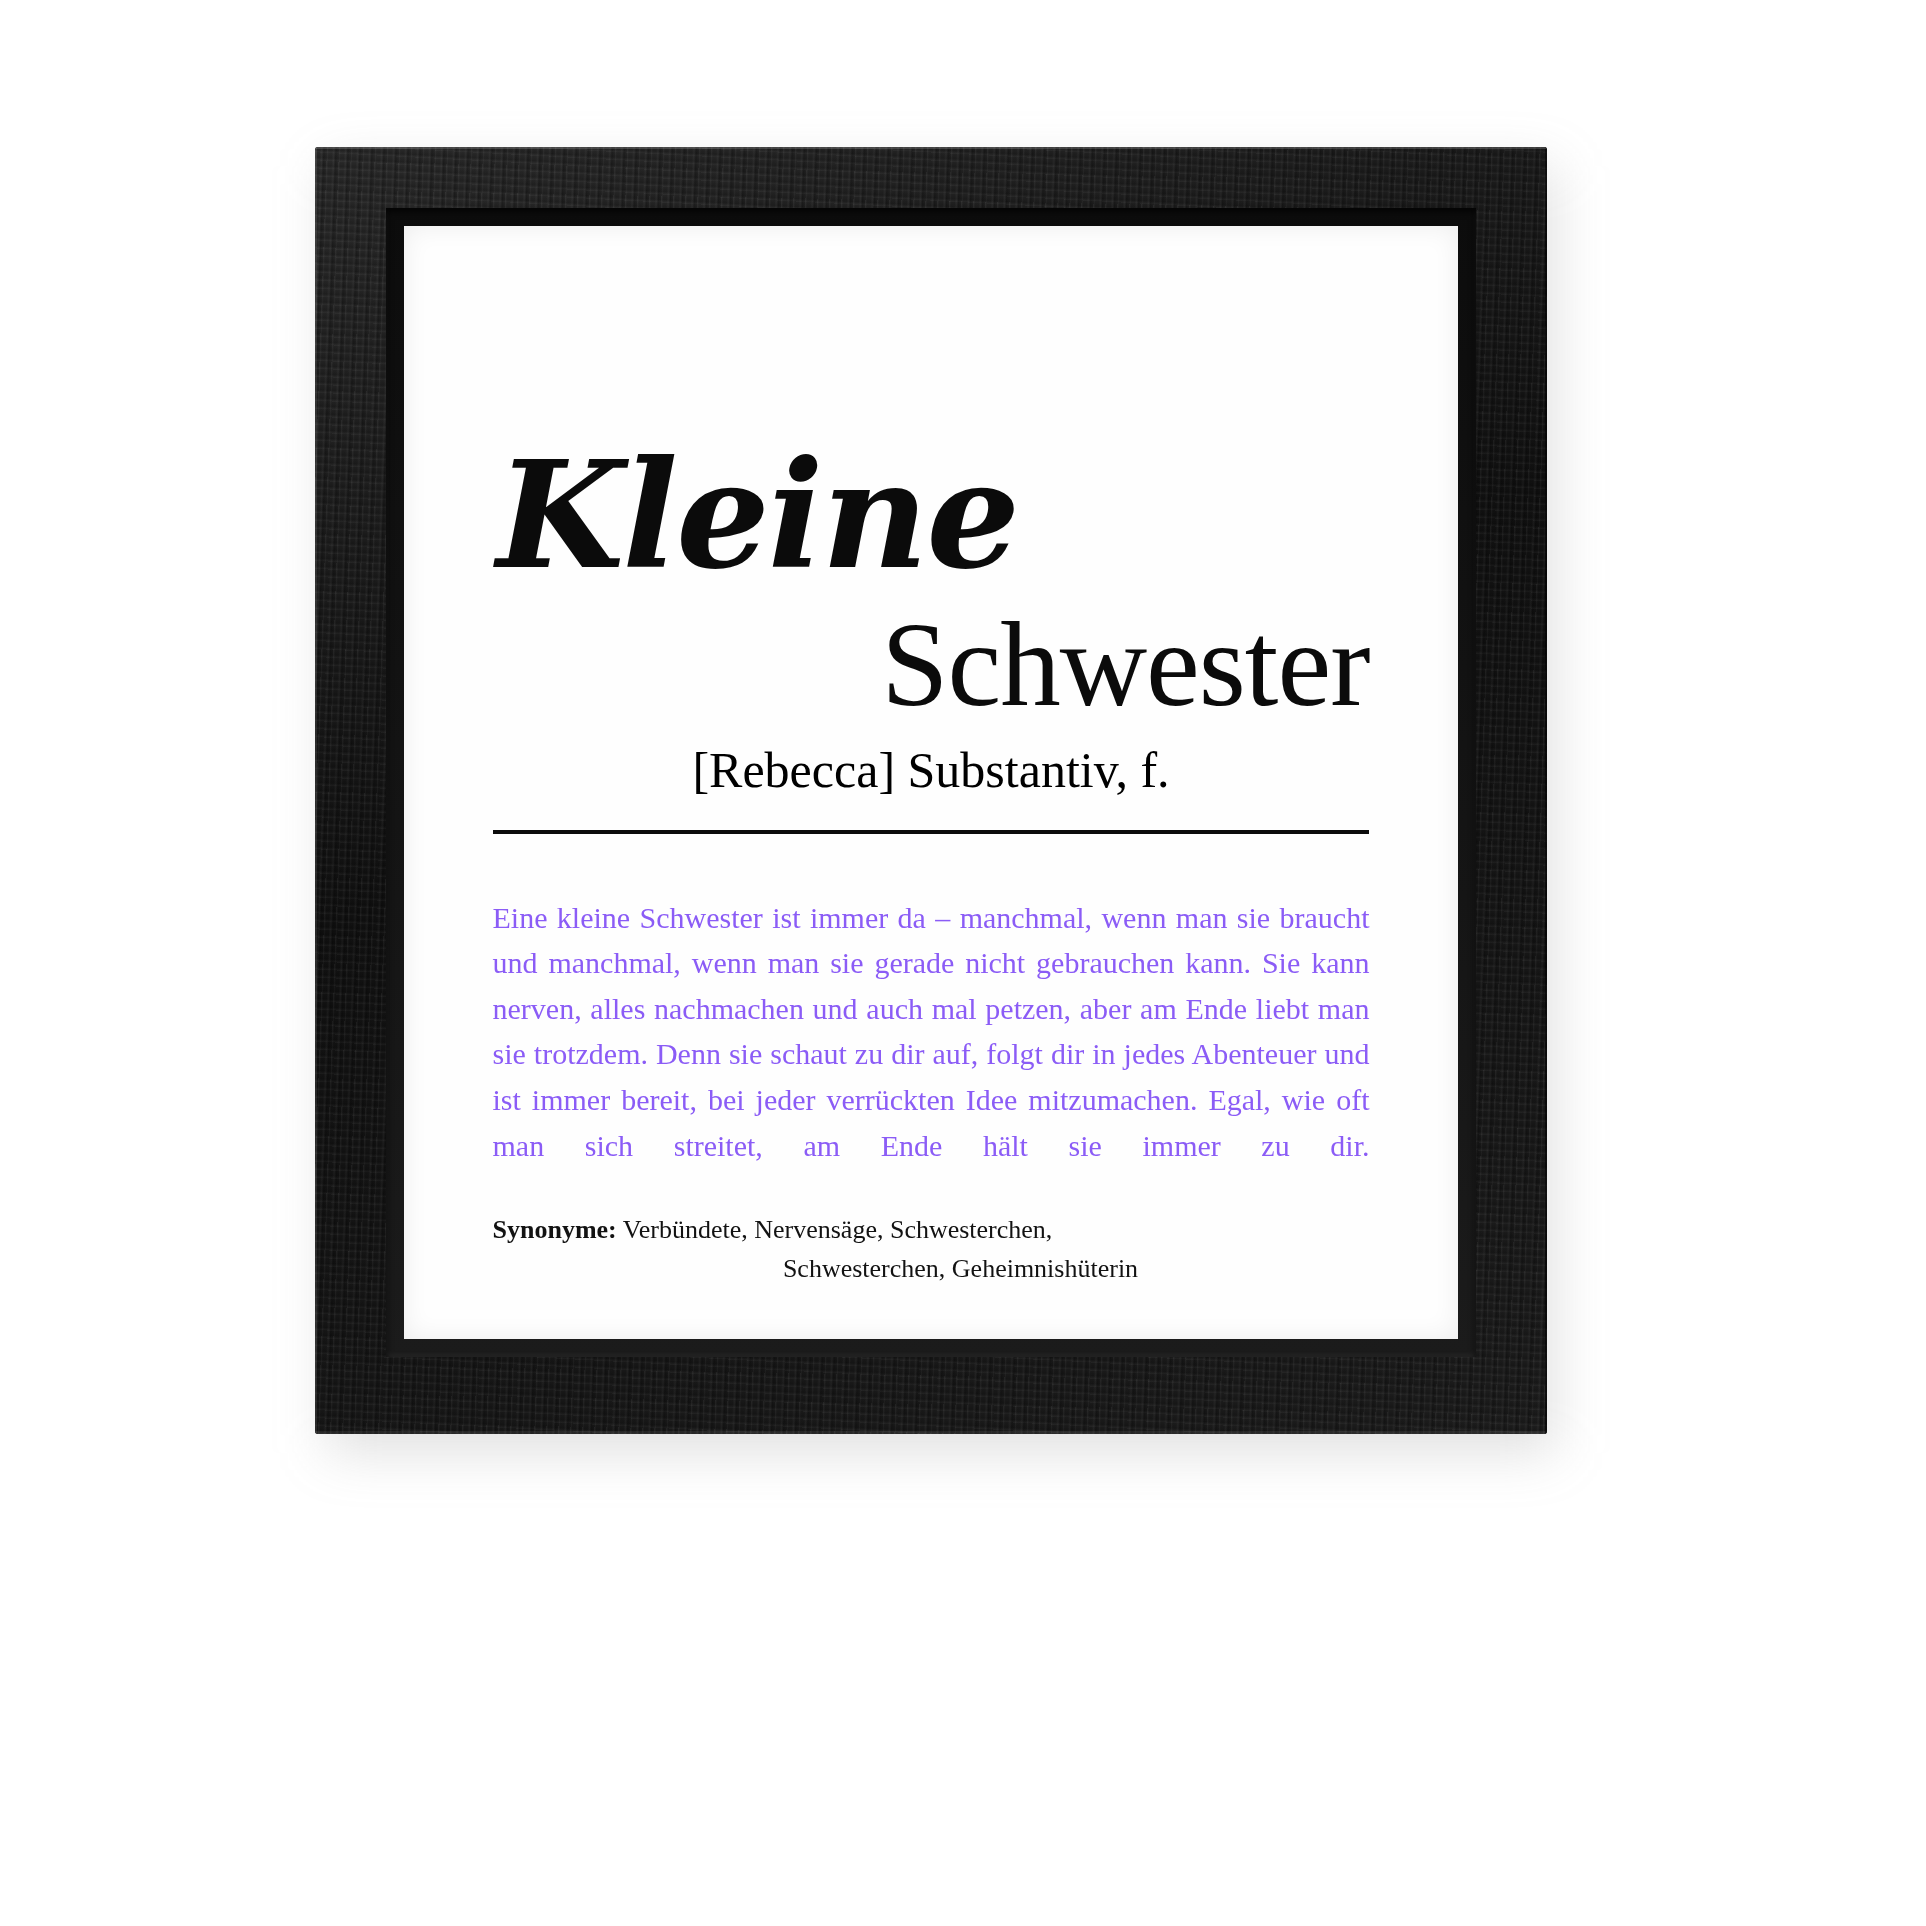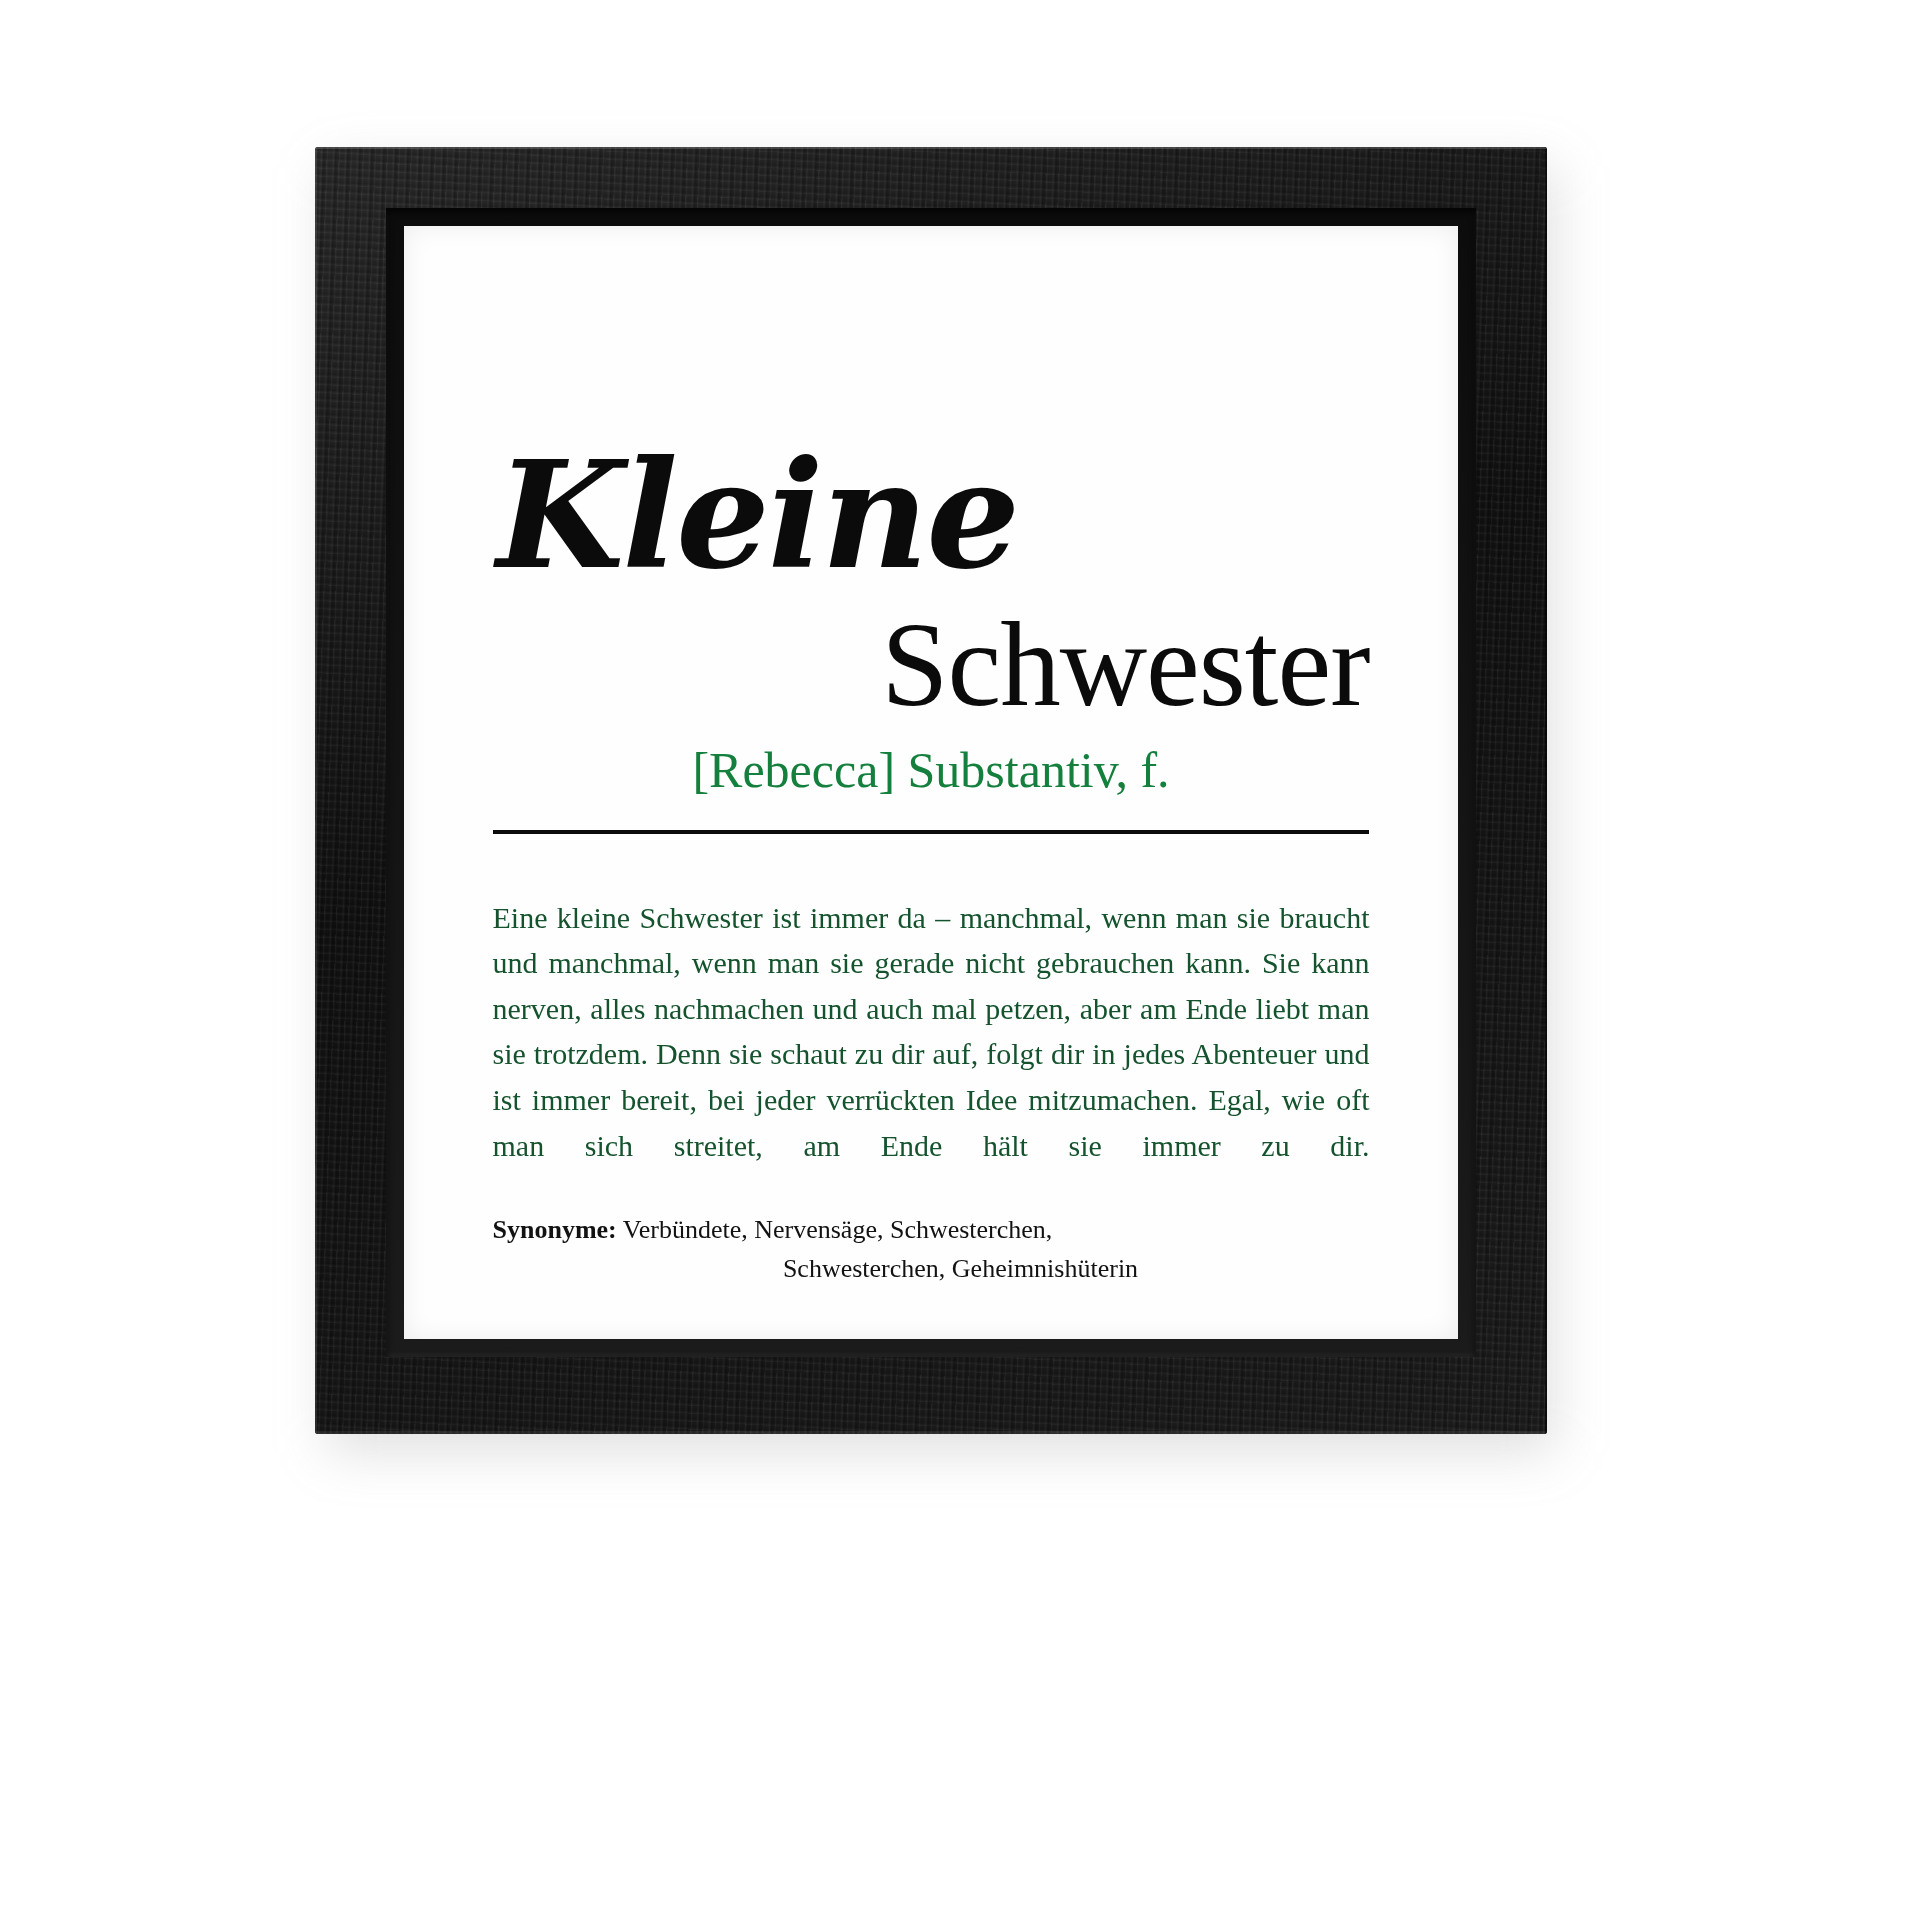--- a/index.html
+++ b/index.html
@@ -137,38 +137,38 @@
     color: #0b0b0b;
     text-align: right;
   }
 
   .subtitle {
     margin: 0;
     padding-top: 18px;
     font-family: "Liberation Serif", serif;
     font-size: 50px;
     line-height: 1.1;
-    color: #15803d;
+    color: #000000;
     text-align: center;
   }
 
   .rule {
     margin: 32px 0 0 0;
     height: 4px;
     background: #0b0b0b;
     width: 100%;
   }
 
   .definition {
     margin: 0;
     padding-top: 61px;
     font-family: "Liberation Serif", serif;
     font-size: 30px;
     line-height: 1.52;
-    color: #14532d;
+    color: #8b5cf6;
     text-align: justify;
     text-align-last: justify;
     hyphens: none;
   }
 
   .synonyms {
     margin: 0;
     padding-top: 42px;
     font-family: "Liberation Serif", serif;
     font-size: 26px;

